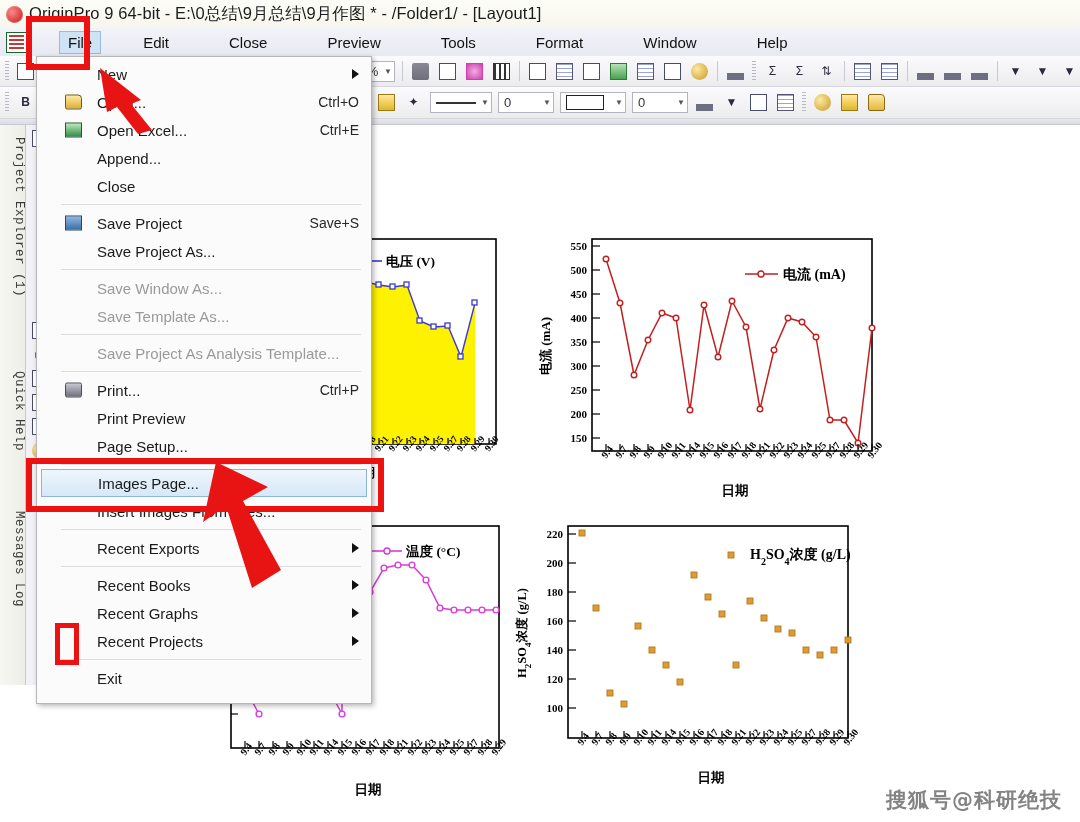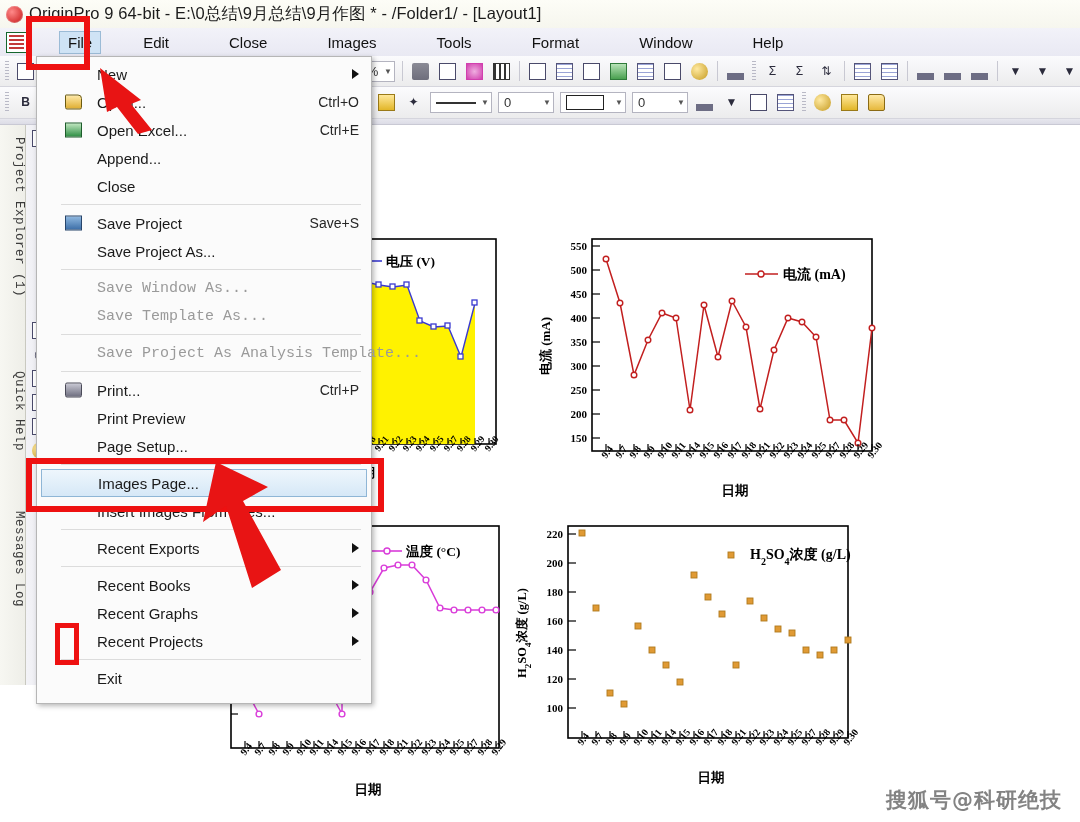--- a/index.html
+++ b/index.html
@@ -146,21 +146,21 @@
     position:absolute;left:36px;top:56px;width:336px;height:648px;
     background:#fbfbfb;border:1px solid #b6b6b6;
     box-shadow:2px 2px 5px rgba(0,0,0,.28);
     padding:3px 0;
   }
   .mi{
     height:28px;display:flex;align-items:center;position:relative;
     font-size:15px;color:#1a1a1a; padding-left:60px; padding-right:12px;
     font-family:"Liberation Sans", sans-serif; white-space:nowrap;
   }
-  .mi.disabled{color:#9a9a9a;font-family:Liberation Mono, monospace;}
+  .mi.disabled{color:#9a9a9a;}
   .mi .sc{margin-left:auto;font-size:14px;color:#262626;}
   .mi .arr{
     margin-left:auto;width:0;height:0;
     border-left:7px solid #111;border-top:5px solid transparent;border-bottom:5px solid transparent;
   }
   .mi .mi-ic{position:absolute;left:28px;top:50%;transform:translateY(-50%);
     width:17px;height:15px;}
   .mi.sel{
     background:linear-gradient(#eef6fc,#d6e8f7);
     border:1px solid #8fb6d6; height:28px;
@@ -195,21 +195,21 @@
 <div id="titlebar">
   <div id="app-icon"></div>
   <div id="title-text">OriginPro 9 64-bit - E:\0总结\9月总结\9月作图 * - /Folder1/ - [Layout1]</div>
 </div>
 
 <div id="menubar">
   <div class="mb-logo"></div>
   <div class="menu-item active">File</div>
   <div class="menu-item">Edit</div>
   <div class="menu-item">Close</div>
-  <div class="menu-item">Images</div>
+  <div class="menu-item">Preview</div>
   <div class="menu-item">Tools</div>
   <div class="menu-item">Format</div>
   <div class="menu-item">Window</div>
   <div class="menu-item">Help</div>
 </div>
 
 <div class="toolbar" id="toolbar1">
   <div class="grip"></div>
   <div class="tb-btn">
       <span class="ic sq"></span>

